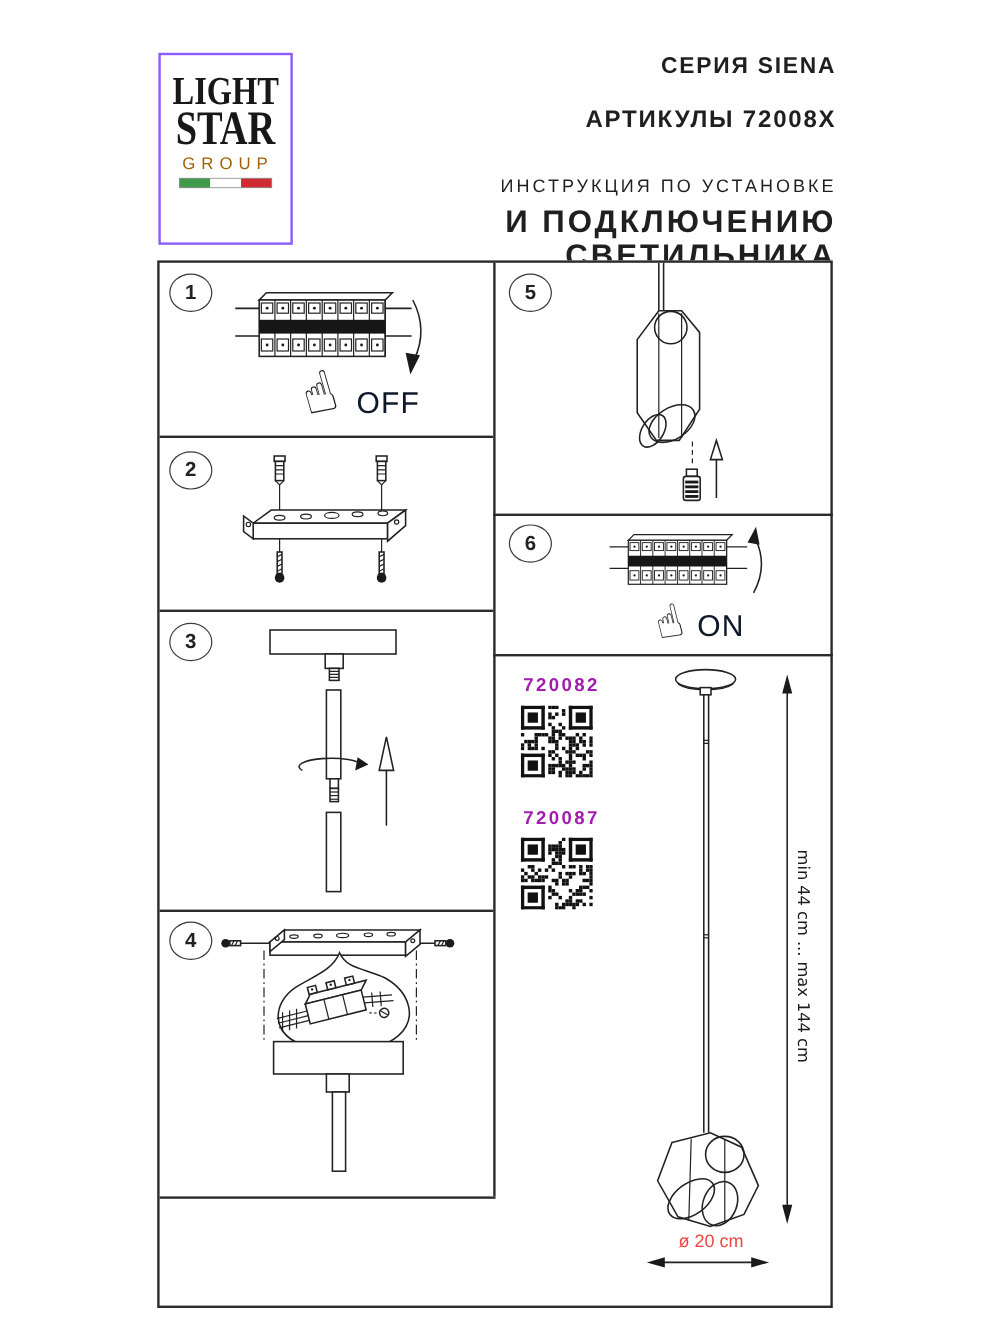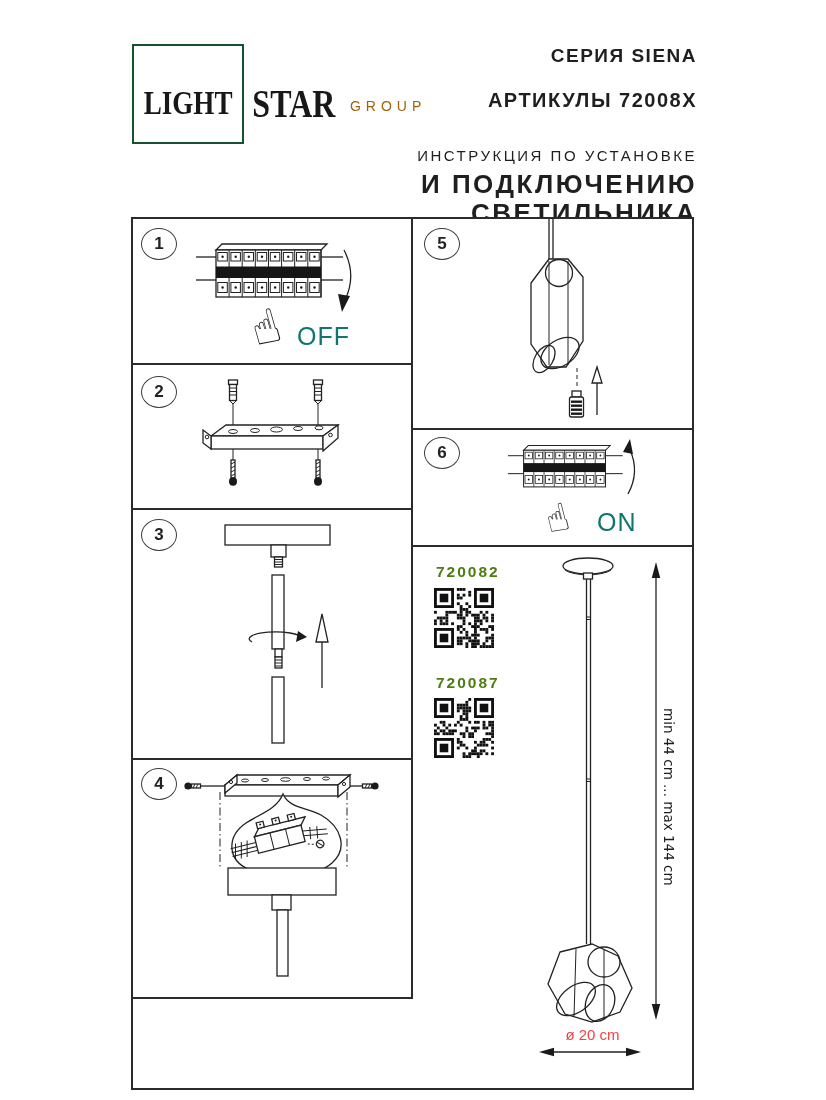--- a/index.html
+++ b/index.html
@@ -1,21 +1,21 @@
 <!DOCTYPE html>
 <html><head>
 <meta charset="utf-8">
 <style>
   html,body{margin:0;padding:0;background:#fff;}
   .page{position:relative;width:826px;height:1100px;background:#fff;overflow:hidden;
         font-family:"Liberation Sans",sans-serif;color:#1f1f1f;}
 
   
-  .logo-box{position:absolute;left:132px;top:44px;width:112px;height:100px;
-            border:2px solid #14532d;box-sizing:border-box;display:flex;flex-direction:row;
+  .logo-box{position:absolute;left:132px;top:44px;width:112px;height:160px;
+            border:2px solid #8b5cf6;box-sizing:border-box;display:flex;flex-direction:column;
             align-items:center;justify-content:flex-start;padding-top:18px;background:#fff;}
   .logo-light{font-family:"Liberation Serif",serif;font-weight:bold;font-size:33px;line-height:26px;
               transform:scaleX(.82);letter-spacing:0;color:#181818;}
   .logo-star{font-family:"Liberation Serif",serif;font-weight:bold;font-size:40px;line-height:33px;
              transform:scaleX(.80);color:#181818;}
   .logo-group{font-size:14px;letter-spacing:5px;color:#a16207;margin-top:5px;margin-left:4px;line-height:16px;}
   .logo-flag{margin-top:4px;}
 
   .hdr{position:absolute;left:300px;top:44px;width:397px;text-align:right;}
   .hdr-series{font-size:19px;font-weight:bold;letter-spacing:1.5px;line-height:24px;}
@@ -32,23 +32,23 @@
           display:flex;align-items:center;justify-content:center;
           font-size:17px;font-weight:bold;color:#222;background:#fff;}
 
   .diag{position:absolute;}
   .diag .s{fill:none;stroke:#222;stroke-width:1.3;}
   .diag .s1{fill:none;stroke:#222;stroke-width:1;}
   .diag .w{fill:#fff;stroke:#222;stroke-width:1.3;}
   .diag .f{fill:#1a1a1a;stroke:none;}
   .diag text{fill:#1a1a1a;stroke:none;font-family:"DejaVu Sans",sans-serif;}
 
-  .switch-label{position:absolute;font-size:25px;letter-spacing:1px;color:#0f766e;
+  .switch-label{position:absolute;font-size:25px;letter-spacing:1px;color:#0f172a;
                 font-family:"Liberation Sans",sans-serif;}
-  .article-label{position:absolute;font-size:15.5px;font-weight:600;letter-spacing:2px;color:#4d7c0f;}
+  .article-label{position:absolute;font-size:15.5px;font-weight:600;letter-spacing:2px;color:#a21caf;}
   .qr{position:absolute;width:60px;height:60px;}
   .dim-v{position:absolute;left:544px;top:489px;width:165px;height:18px;
          transform:rotate(90deg);transform-origin:0 0;font-size:13.5px;color:#1c1c1c;
          font-family:"DejaVu Sans",sans-serif;text-align:center;white-space:nowrap;}
   .dim-h{position:absolute;left:412px;top:807px;width:95px;text-align:center;
          font-size:15px;color:#ef4444;font-family:Liberation Sans, sans-serif;}
   .notes{position:absolute;left:23px;top:797px;font-size:13.5px;line-height:20px;
          color:#1c1c1c;font-family:"DejaVu Sans",sans-serif;}
 </style>
 </head>
@@ -286,21 +286,21 @@
       <polygon class="w" points="94,164 104,164 99,148"></polygon>
       <line class="s" x1="99" y1="164" x2="99" y2="196"></line>
     </svg>
 
     <svg class="diag" style="left:367px;top:219px" width="170" height="105" viewBox="0 0 170 105">
       <use href="#breaker" transform="translate(8,6) scale(0.78)"></use>
       <path class="s" d="M128 56 q12 -22 2 -44"></path>
       <polygon class="f" points="123,14 133,16 130,1"></polygon>
       <text x="44" y="92" font-size="38" transform="rotate(-14 62 72)">☝</text>
     </svg>
-    <div class="switch-label" style="left:464px;top:289px">ON</div>
+    <div class="switch-label" style="left:448px;top:289px">ON</div>
 
     <div class="article-label" style="left:303px;top:344px">720082</div>
     <div class="qr" style="left:301px;top:369px"><svg viewBox="0 0 63 63" width="60" height="60">
           <rect x="0" y="0" width="21" height="3" fill="#111"></rect>
           <rect x="0" y="18" width="21" height="3" fill="#111"></rect>
           <rect x="0" y="0" width="3" height="21" fill="#111"></rect>
           <rect x="18" y="0" width="3" height="21" fill="#111"></rect>
           <rect x="6" y="6" width="9" height="9" fill="#111"></rect>
           <rect x="42" y="0" width="21" height="3" fill="#111"></rect>
           <rect x="42" y="18" width="21" height="3" fill="#111"></rect>

